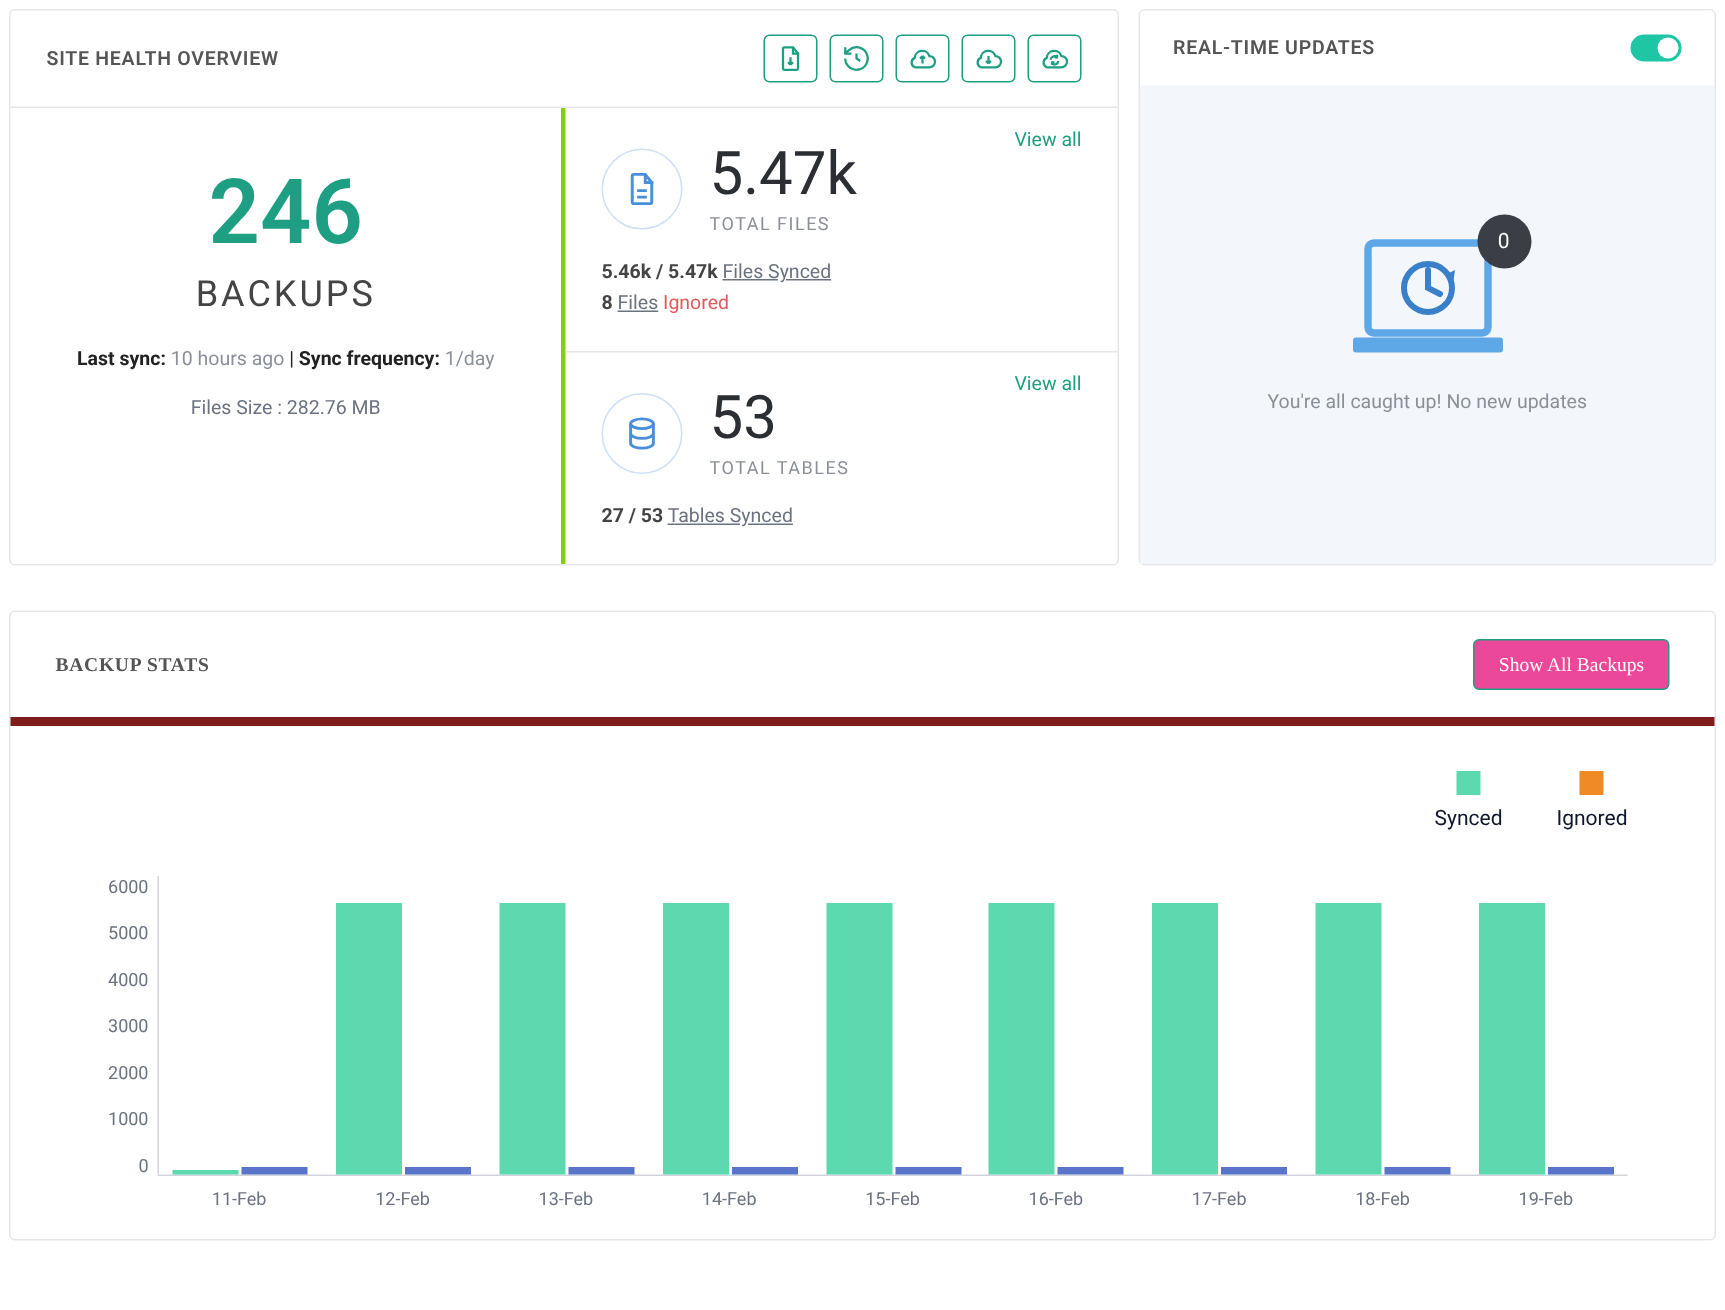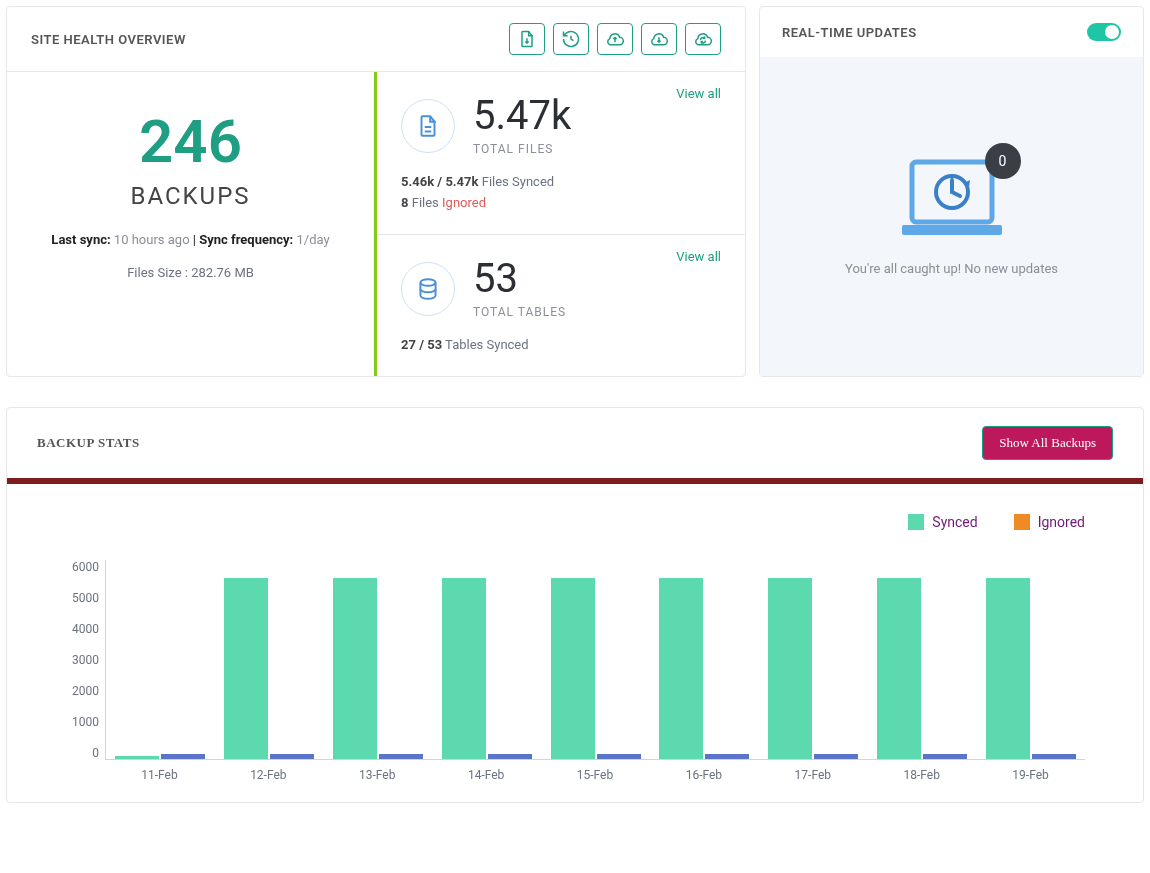--- a/index.html
+++ b/index.html
@@ -94,21 +94,21 @@
   .stat-icon {
     width: 54px; height: 54px;
     border-radius: 50%;
     border: 1px solid #cfe0f5;
     display: flex; align-items: center; justify-content: center;
   }
   .stat-icon svg { width: 26px; height: 26px; stroke: #4a8fd9; fill: none; stroke-width: 1.8; }
   .stat-num { font-size: 40px; font-weight: 400; color: #2b2f33; line-height: 1; }
   .stat-label { font-size: 12px; letter-spacing: 1px; color: #8a8f98; margin-top: 6px; }
   .stat-detail { font-size: 13px; color: #444; margin-top: 18px; }
-  .stat-detail .muted { color: #6b7280; }
+  .stat-detail .muted { color: #6b7280; text-decoration: underline; }
   .stat-detail + .stat-detail { margin-top: 6px; }
   .ignored { color: #e05a5a; }
 
   
   .realtime-card { flex: 1; display: flex; flex-direction: column; }
   .realtime-header {
     display: flex; justify-content: space-between; align-items: center;
     padding: 16px 22px;
   }
   .toggle {
@@ -139,21 +139,21 @@
   
   .backup-stats { margin-top: 30px; width: 1138px; }
   .stats-header {
     display: flex; justify-content: space-between; align-items: center;
     padding: 18px 30px;
     border-bottom: 6px solid #7f1d1d;
     font-family: Liberation Serif, serif;
   }
   .chart-area { padding: 30px 58px 20px; }
   .legend { display: flex; gap: 36px; justify-content: flex-end; margin-bottom: 30px; }
-  .legend-item { display: flex; align-items: center; gap: 8px; font-size: 14px; color: #701a75; }
+  .legend-item { display: flex; align-items: center; gap: 8px; font-size: 14px; color: #0f172a; flex-direction: column; }
   .legend-swatch { width: 16px; height: 16px; }
   .sw-synced { background: #5dd9b0; }
   .sw-ignored { background: #f08a24; }
 
   .chart-wrap { display: flex; }
   .y-axis {
     width: 40px;
     display: flex; flex-direction: column; justify-content: space-between;
     align-items: flex-end;
     height: 200px;
@@ -309,21 +309,21 @@
         <div class="count-badge">0</div>
       </div>
       <div class="caught-up">You're all caught up! No new updates</div>
     </div>
   </div>
 </div>
 
 <div class="card backup-stats">
   <div class="stats-header">
     <div class="section-title">BACKUP STATS</div>
-    <div class="btn btn-primary" style="background:#be185d">
+    <div class="btn btn-primary" style="background:#ec4899">
       <span>Show All Backups</span>
     </div>
   </div>
   <div class="chart-area">
     <div class="legend">
       <div class="legend-item">
         <div class="legend-swatch sw-synced"></div>
         <span>Synced</span>
       </div>
       <div class="legend-item">

